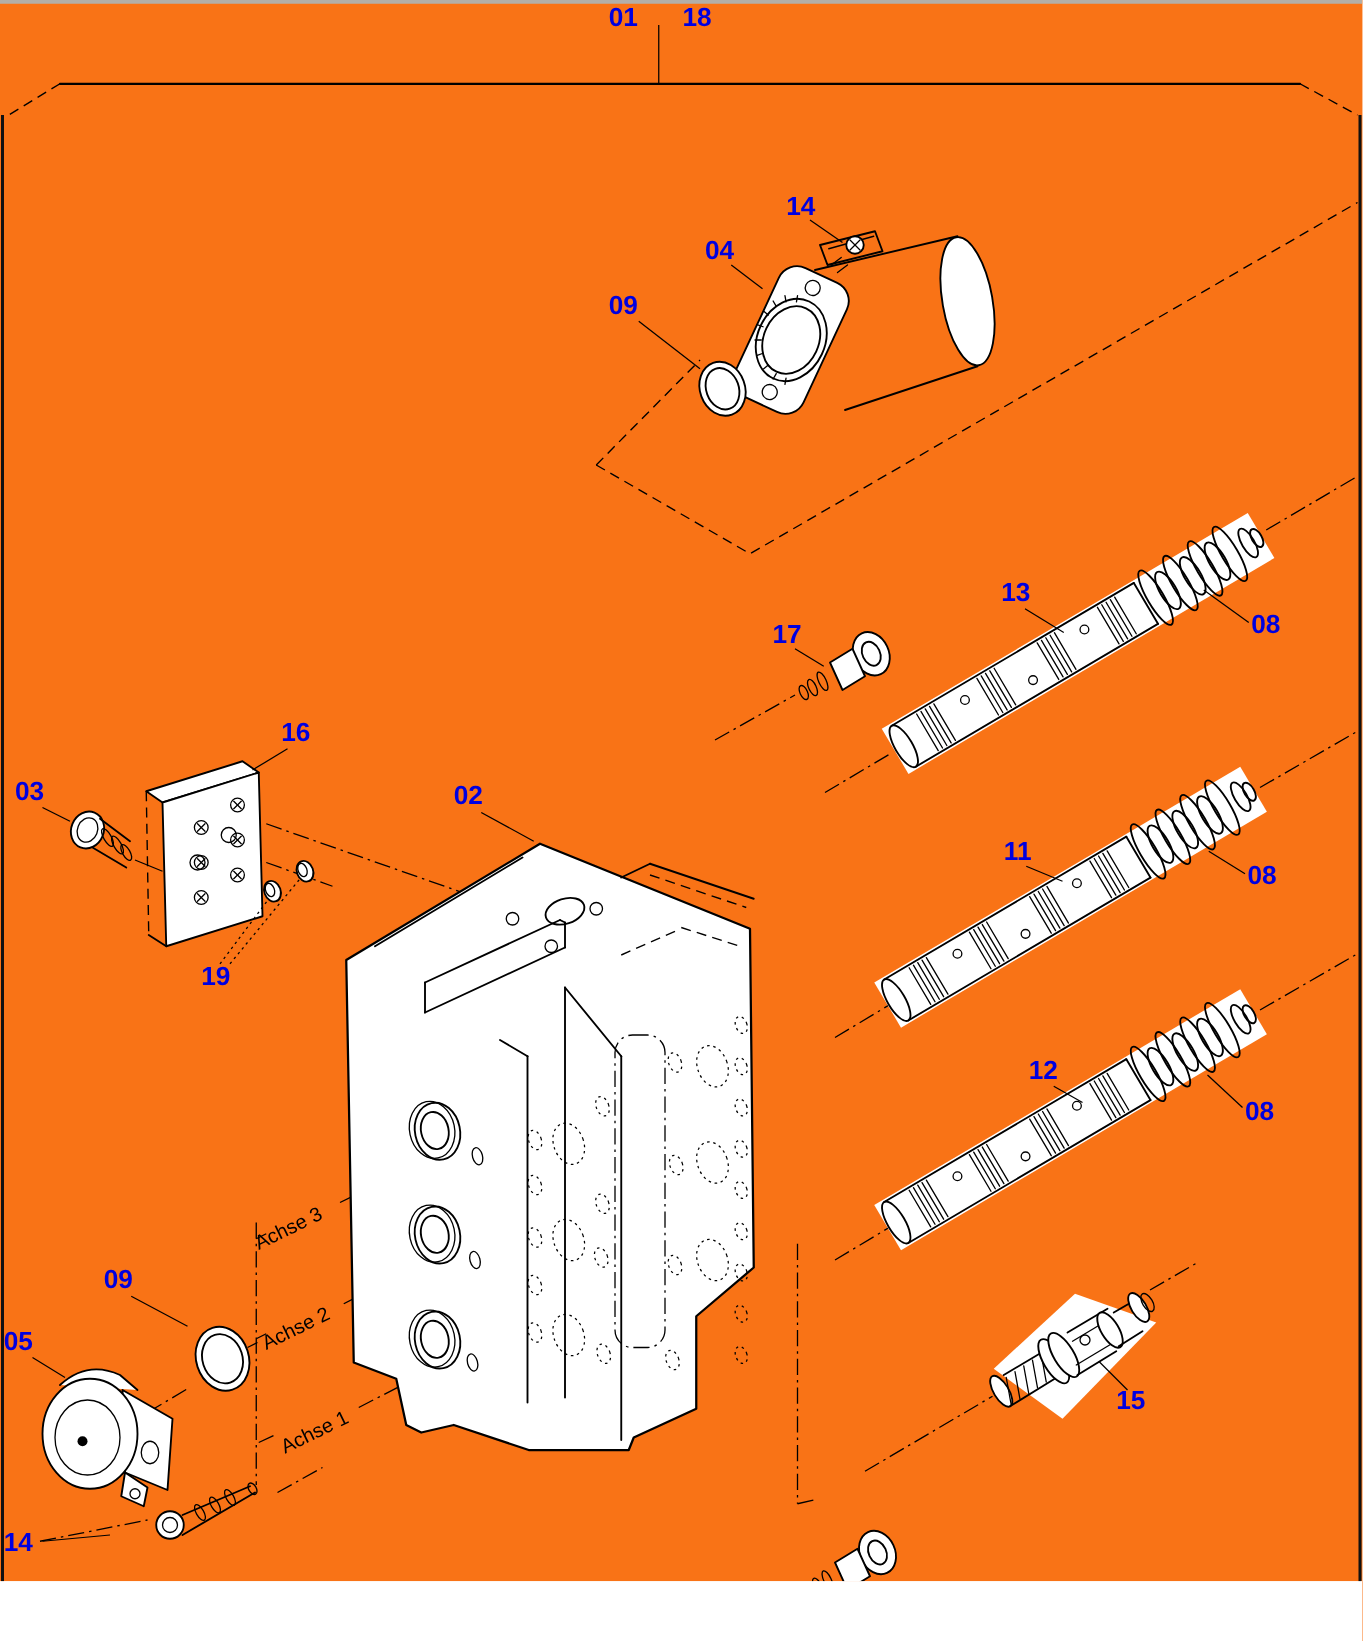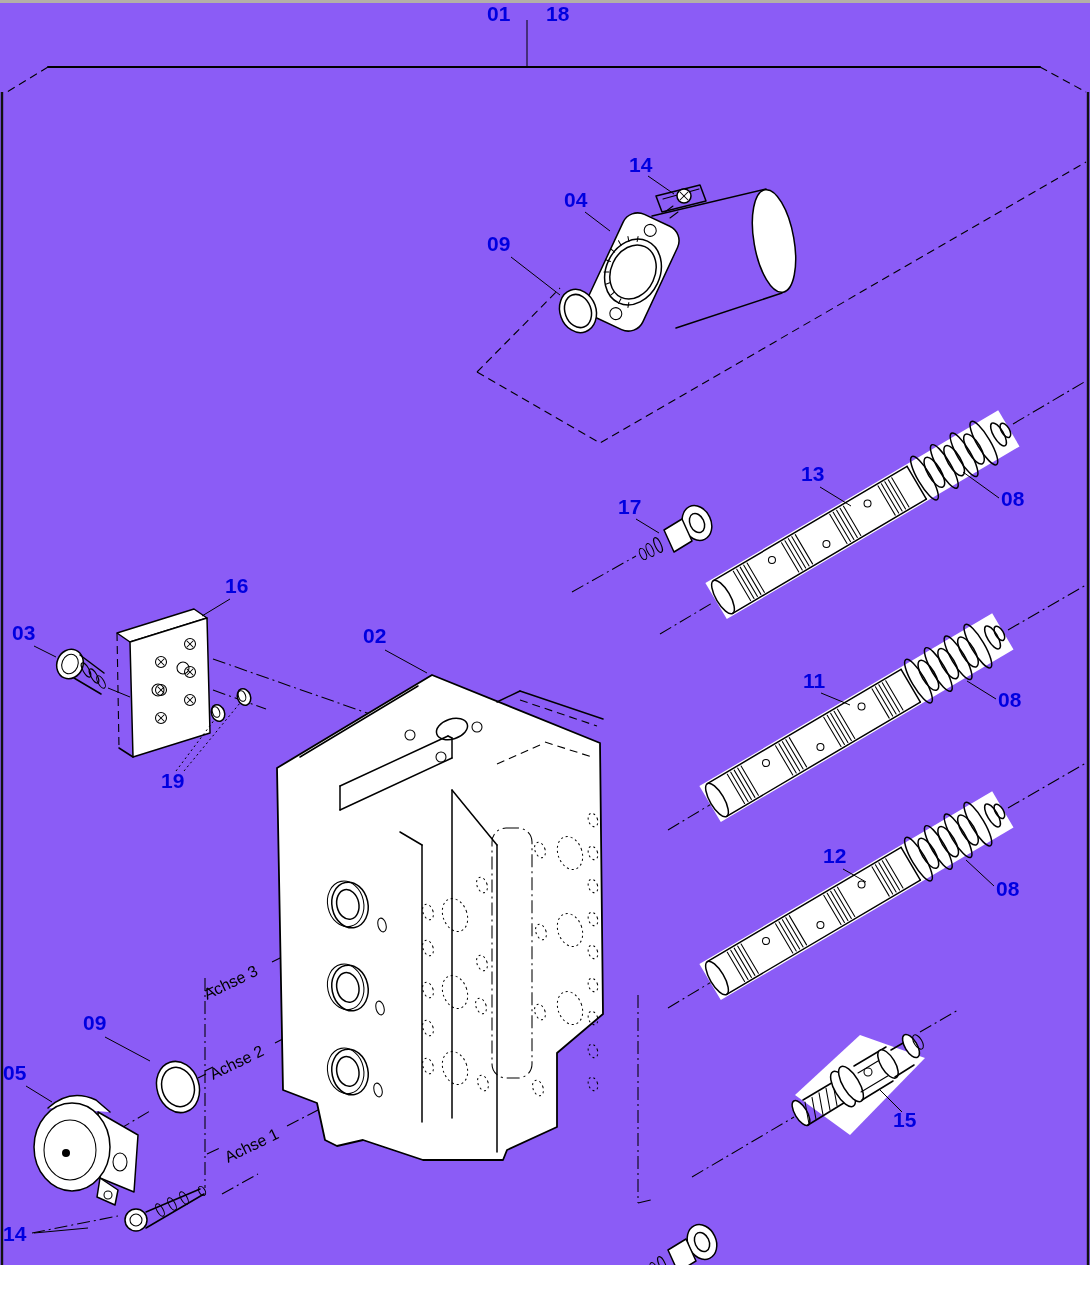--- a/index.html
+++ b/index.html
@@ -1,16 +1,16 @@
 <!DOCTYPE html>
 <html><head>
 <meta charset="utf-8">
 <style>
   html,body{margin:0;padding:0;background:#fff;}
-  #stage{position:relative;width:1090px;height:1265px;background:#8b5cf6;overflow:hidden;text-align:right;}
+  #stage{position:relative;width:1090px;height:1265px;background:#f97316;overflow:hidden;text-align:right;}
   svg{display:block;}
   .ln{stroke:#000;fill:none;stroke-width:1.5;stroke-linecap:round;stroke-linejoin:round;}
   .thk{stroke-width:1.8;}
   .thin{stroke-width:1.05;}
   .wf{fill:#fff;}
   .ldr{stroke:#000;stroke-width:1;fill:none;}
   .dash{stroke:#000;stroke-width:1.1;fill:none;stroke-dasharray:8 5;}
   .ddot{stroke:#000;stroke-width:1.05;fill:none;stroke-dasharray:13 4 2 4;}
   .dot{stroke:#000;stroke-width:1;fill:none;stroke-dasharray:2 3;}
   .frame-black{stroke:#111;stroke-width:2.4;}

